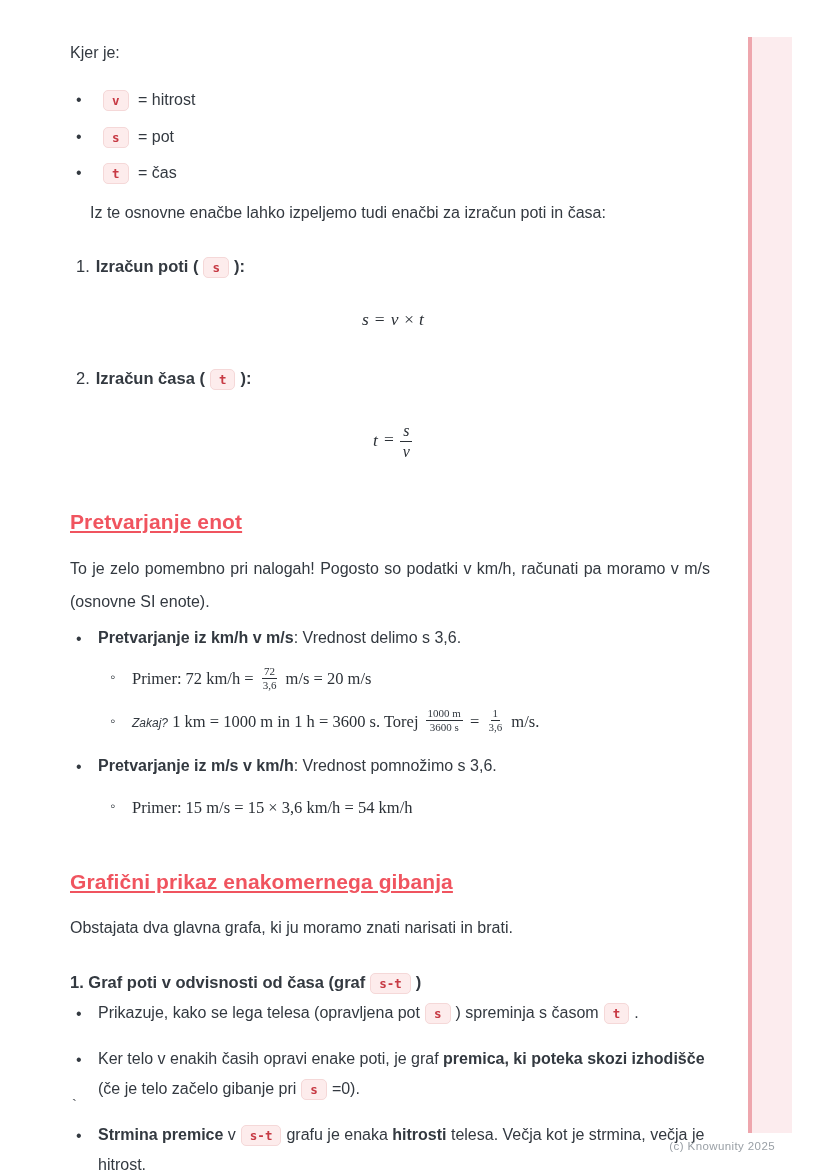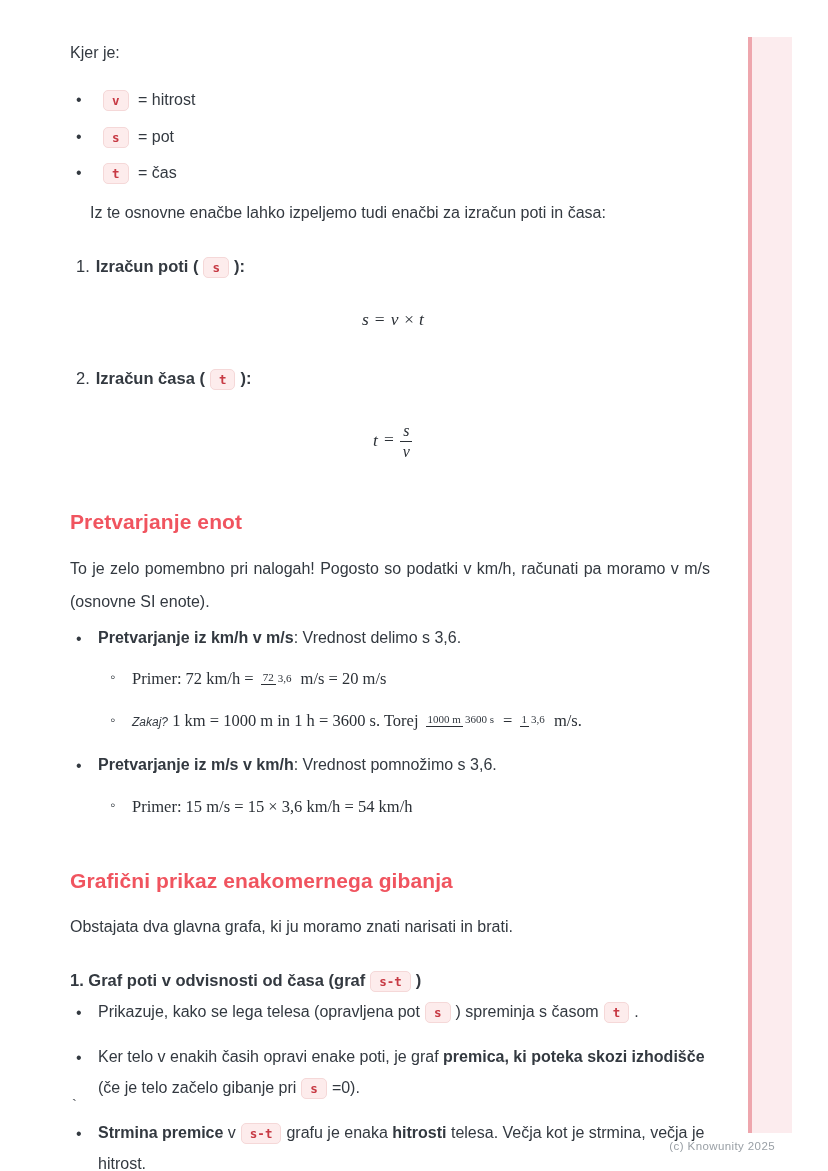--- a/index.html
+++ b/index.html
@@ -34,33 +34,33 @@
     text-align:center;font-family:"Liberation Serif",serif;font-style:italic;
     font-size:17.5px;color:#2b3036;margin:30px 0 36px 0;
   }
   .formula .eq{margin:0 6px;font-style:normal;}
   .vfrac{display:inline-flex;flex-direction:column;align-items:center;vertical-align:middle;line-height:1.25;font-size:16px;}
   .vfrac .fn{border-bottom:1px solid #2b3036;padding:0 3px;}
   .vfrac .fd{padding:0 3px;}
   
   h2{
     color:#f0545f;font-size:21px;font-weight:700;
-    margin:46px 0 18px 0;line-height:1.3;letter-spacing:0.1px;
+    margin:46px 0 18px 0;line-height:1.3;letter-spacing:0.1px;text-decoration:underline;
   }
   
   ul.main{list-style:none;margin:4px 0 0 0;padding:0 0 0 6px;}
   ul.main > li{position:relative;padding-left:22px;margin-bottom:15px;font-size:16px;line-height:1.9;}
   ul.main > li::before{content:"•";position:absolute;left:0;top:1px;font-size:16px;color:#333940;}
   ul.sub{list-style:none;margin:12px 0 4px 0;padding:0 0 0 10px;}
   ul.sub > li{position:relative;padding-left:24px;margin-bottom:14px;line-height:1.7;}
   ul.sub > li::before{content:"◦";position:absolute;left:2px;top:0;font-size:15px;color:#333940;}
   .serif{font-family:"Liberation Serif",serif;font-size:16.5px;color:#2b3036;}
   .ital-sans{font-style:italic;font-family:"Liberation Sans",sans-serif;font-size:12px;}
   .ifrac{
-    display:inline-flex;flex-direction:row;align-items:center;
+    display:inline-flex;flex-direction:column;align-items:center;
     vertical-align:middle;font-size:11px;line-height:1.2;margin:0 3px;
     font-family:"Liberation Serif",serif;position:relative;top:-2px;
   }
   .ifrac .fn{border-bottom:1px solid #2b3036;padding:0 2px;}
   .ifrac .fd{padding:0 2px;}
   .bold-line{font-size:16.5px;font-weight:700;margin:26px 0 0 0;line-height:1.5;}
   strong{font-weight:700;}
   
   .edge-bar{
     position:absolute;top:37px;left:748px;width:40px;height:1096px;

